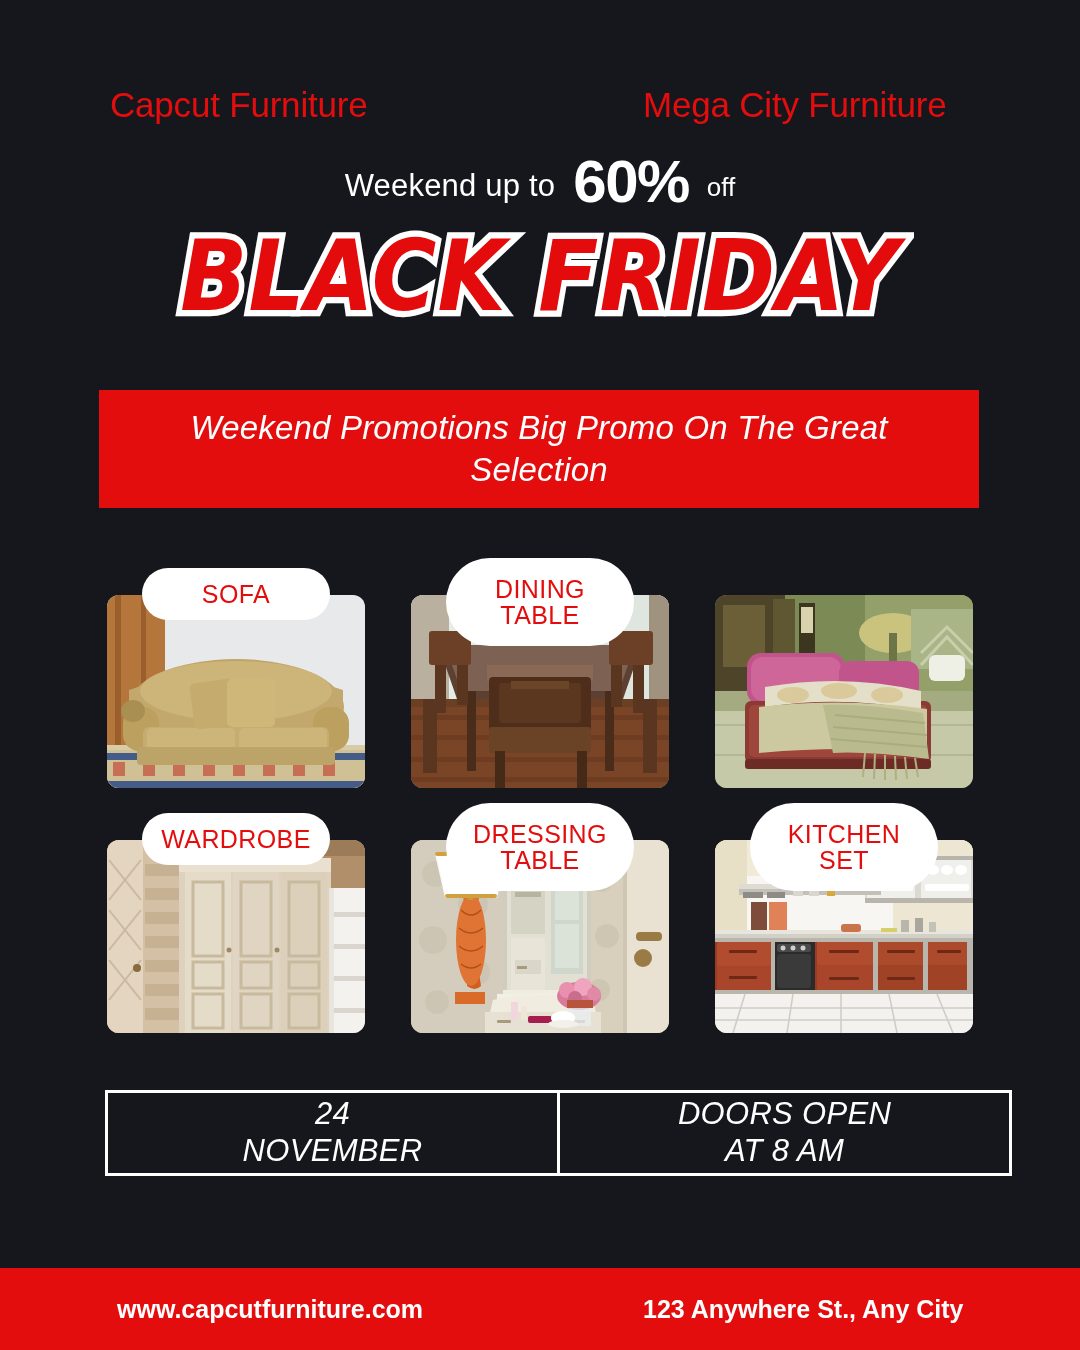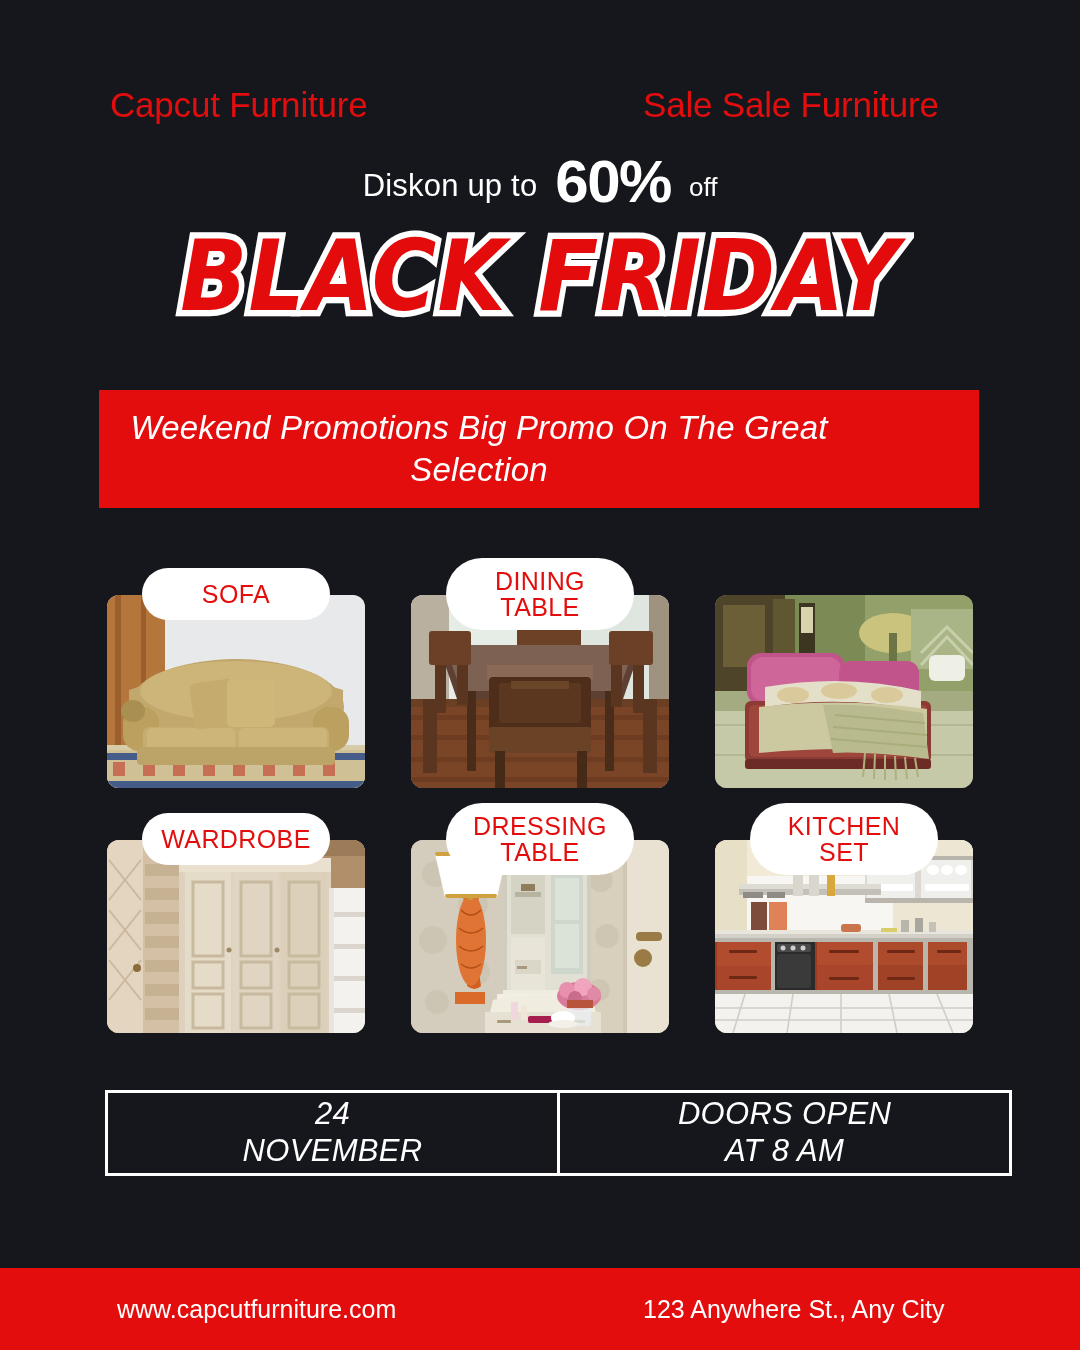--- a/index.html
+++ b/index.html
@@ -52,21 +52,21 @@
     paint-order:stroke fill;
     text-shadow:0 0 0 #fff;
     transform:scaleY(1.12);
   }
 
   
   .promo-banner {
     position:absolute; left:99px; top:390px;
     width:880px; height:118px;
     background:#E40D0D;
-    display:flex; align-items:center; 
+    display:flex; align-items:center; justify-content:center;
   }
   .promo-text {
     color:#FFFFFF; font-style:italic; font-size:33px; font-weight:500;
     text-align:center; line-height:1.28; letter-spacing:0.2px;
     max-width:760px;
   }
 
   
   .grid {
     position:absolute; left:107px; top:595px;
@@ -84,55 +84,55 @@
   .thumb svg { display:block; width:100%; height:100%; }
   .pill {
     position:absolute; left:50%; transform:translateX(-50%);
     background:#FFFFFF; border-radius:60px;
     display:flex; align-items:center; justify-content:center;
     color:#E40D0D; font-size:25px; line-height:1.05; text-align:center;
     letter-spacing:0.4px;
     z-index:5;
   }
   .pill.one { top:-27px; width:188px; height:52px; }
-  .pill.two { top:-37px; width:188px; height:72px; }
+  .pill.two { top:-37px; width:188px; height:88px; }
 
   
   .info-row {
     position:absolute; left:105px; top:1090px;
     width:907px; height:86px;
     display:flex;
     border:3px solid #FFFFFF;
   }
   .info-box {
     flex:1; display:flex; align-items:center; justify-content:center;
     color:#FFFFFF; font-style:italic; font-size:31px; font-weight:500;
     line-height:1.18; text-align:center; letter-spacing:0.3px;
   }
   .info-box + .info-box { border-left:3px solid #FFFFFF; }
 
   
   .footer {
     position:absolute; left:0; bottom:0; width:1080px; height:82px;
     background:#E40D0D;
-    display:flex; align-items:center;
+    display:flex; align-items:center;font-weight:bold;
   }
   .footer-web { position:absolute; left:117px; color:#fff; font-size:25px; }
   .footer-addr { position:absolute; left:643px; color:#fff; font-size:25px; }
 </style>
 </head>
 <body>
 
 <div class="header-row">
   <div class="brand-left">Capcut Furniture</div>
-  <div class="brand-right">Sale Sale Furniture</div>
+  <div class="brand-right">Mega City Furniture</div>
 </div>
 
 <div class="discount-row">
-  <span class="disk-label">Diskon up to</span>
+  <span class="disk-label">Weekend up to</span>
   <span class="disk-value">60%</span>
   <span class="disk-off">off</span>
 </div>
 
 <div class="bf-wrap">
   <div class="bf-title">BLACK FRIDAY</div>
 </div>
 
 <div class="promo-banner">
   <div class="promo-text">Weekend Promotions  Big Promo On The Great Selection</div>

